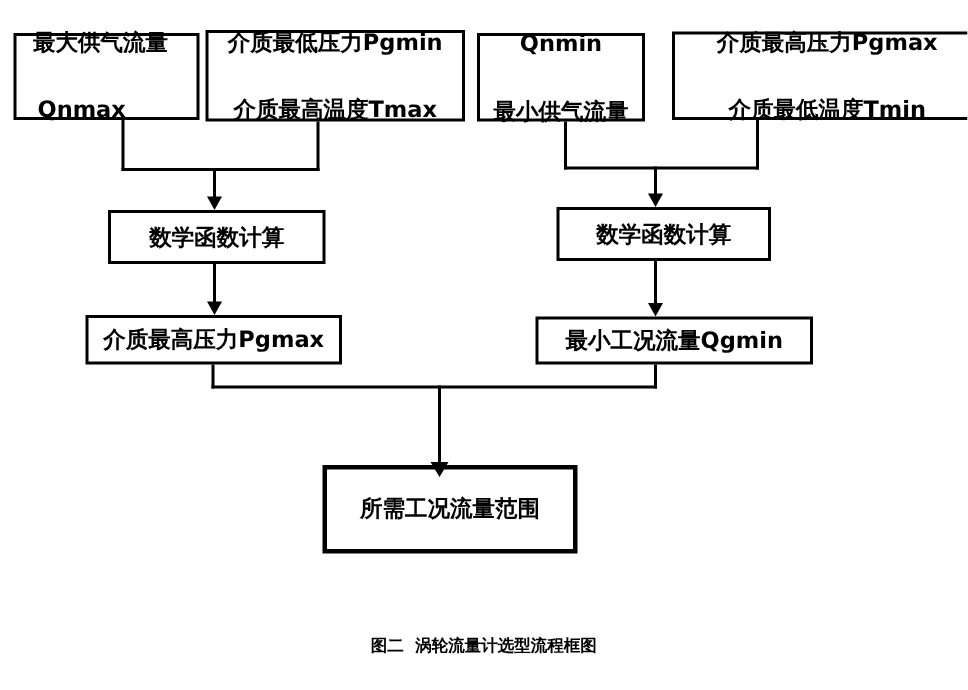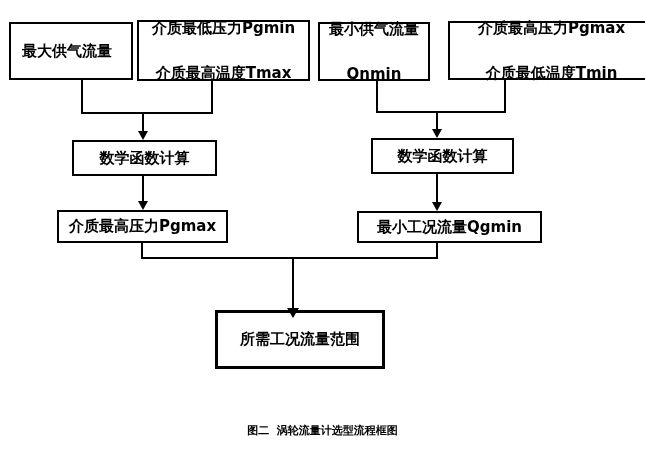--- a/index.html
+++ b/index.html
@@ -74,30 +74,31 @@
     white-space: pre;
   }
 </style>
 </head>
 <body>
 
 <div class="canvas">
 
   <div class="node align-left" style="left:9px; top:22px; width:124px; height:58px;">
     <div>最大供气流量</div>
+    <div style="padding-left:3px;">Qnmax</div>
   </div>
 
   <div class="node" style="left:137px; top:20px; width:173px; height:61px;">
     <div>介质最低压力Pgmin</div>
     <div>介质最高温度Tmax</div>
   </div>
 
   <div class="node" style="left:318px; top:22px; width:112px; height:59px;">
+    <div>Qnmin</div>
     <div>最小供气流量</div>
-    <div>Qnmin</div>
   </div>
 
   <div class="node" style="left:448px; top:21px; width:207px; height:59px;">
     <div>介质最高压力Pgmax</div>
     <div>介质最低温度Tmin</div>
   </div>
 
   <div class="node" style="left:72px; top:140px; width:145px; height:36px;">
     <div>数学函数计算</div>
   </div>

